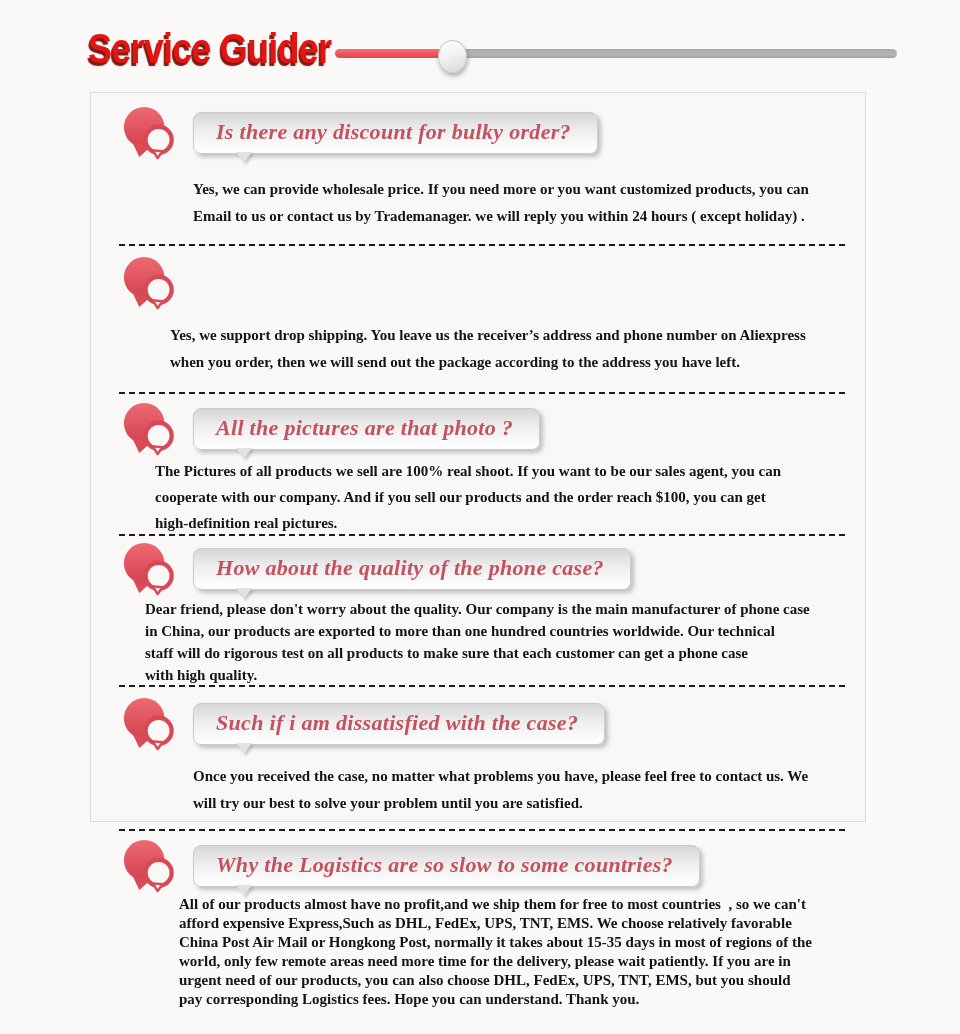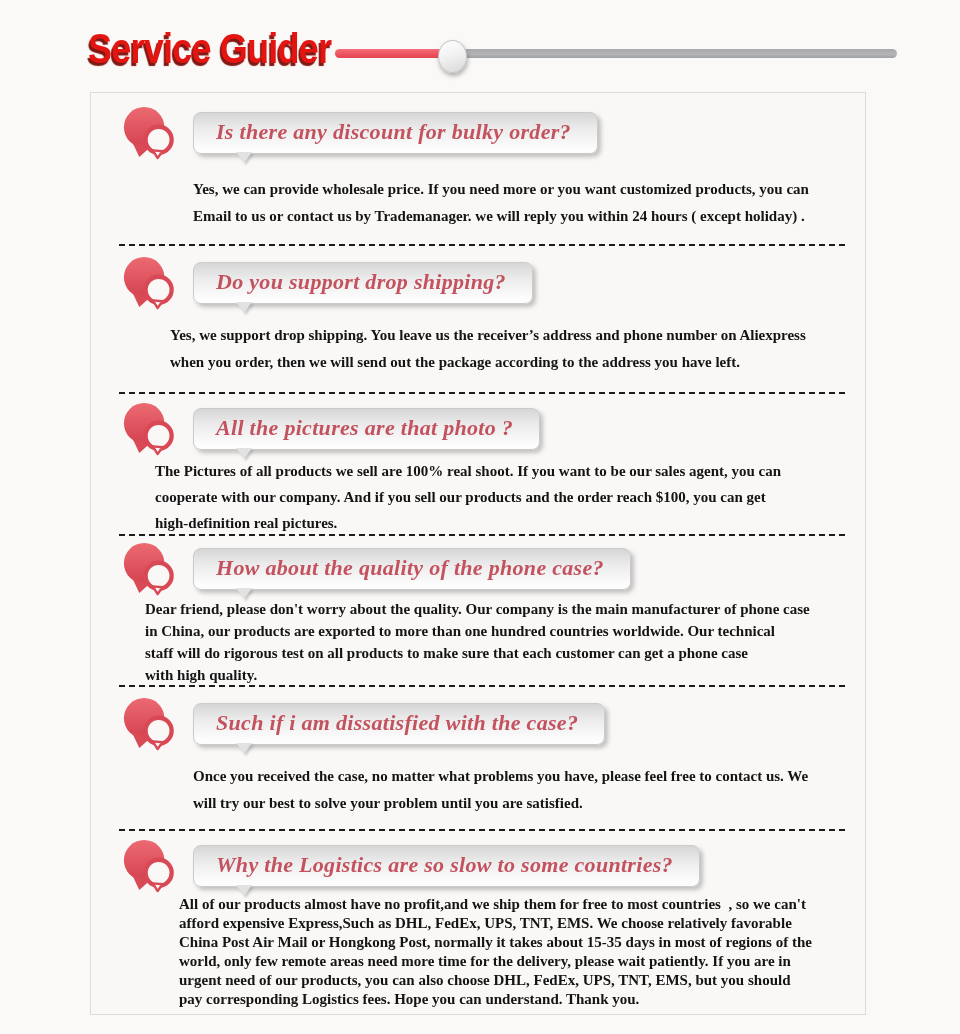--- a/index.html
+++ b/index.html
@@ -33,21 +33,21 @@
   }
   .slider-handle {
     position:absolute; left:103px; top:-6px; width:27px; height:31px;
     border-radius:50%;
     background:linear-gradient(160deg,#ffffff 0%, #f2f2f2 45%, #d8d8d8 100%);
     border:1px solid #c9c9c9;
     box-shadow:1px 3px 4px rgba(90,90,90,.45);
   }
   
   .panel {
-    position:absolute; left:90px; top:92px; width:776px; height:923px;
+    position:absolute; left:90px; top:92px; width:776px; height:730px;
     box-sizing:border-box;
     background:#f9f8f6;
     border:1px solid #dcdcdc;
   }
   .sep {
     border-top:2px dashed #1c1c1c;
     margin-left:28px; margin-right:20px;
     height:0;
   }
   .section { box-sizing:border-box; }
@@ -121,21 +121,20 @@
 Email to us or contact us by Trademanager. we will reply you within 24 hours ( except holiday) .</div>
   </div>
 
   <div class="sep"></div>
 
   <div class="section s2">
     <div class="qrow">
       <svg class="qicon" viewBox="0 0 58 56">
           <use href="#bubble-icon"></use>
         </svg>
-      <div class="qtitle">Do you support drop shipping?</div>
     </div>
     <div class="answer">Yes, we support drop shipping. You leave us the receiver’s address and phone number on Aliexpress
 when you order, then we will send out the package according to the address you have left.</div>
   </div>
 
   <div class="sep"></div>
 
   <div class="section s3">
     <div class="qrow">
       <svg class="qicon" viewBox="0 0 58 56">

